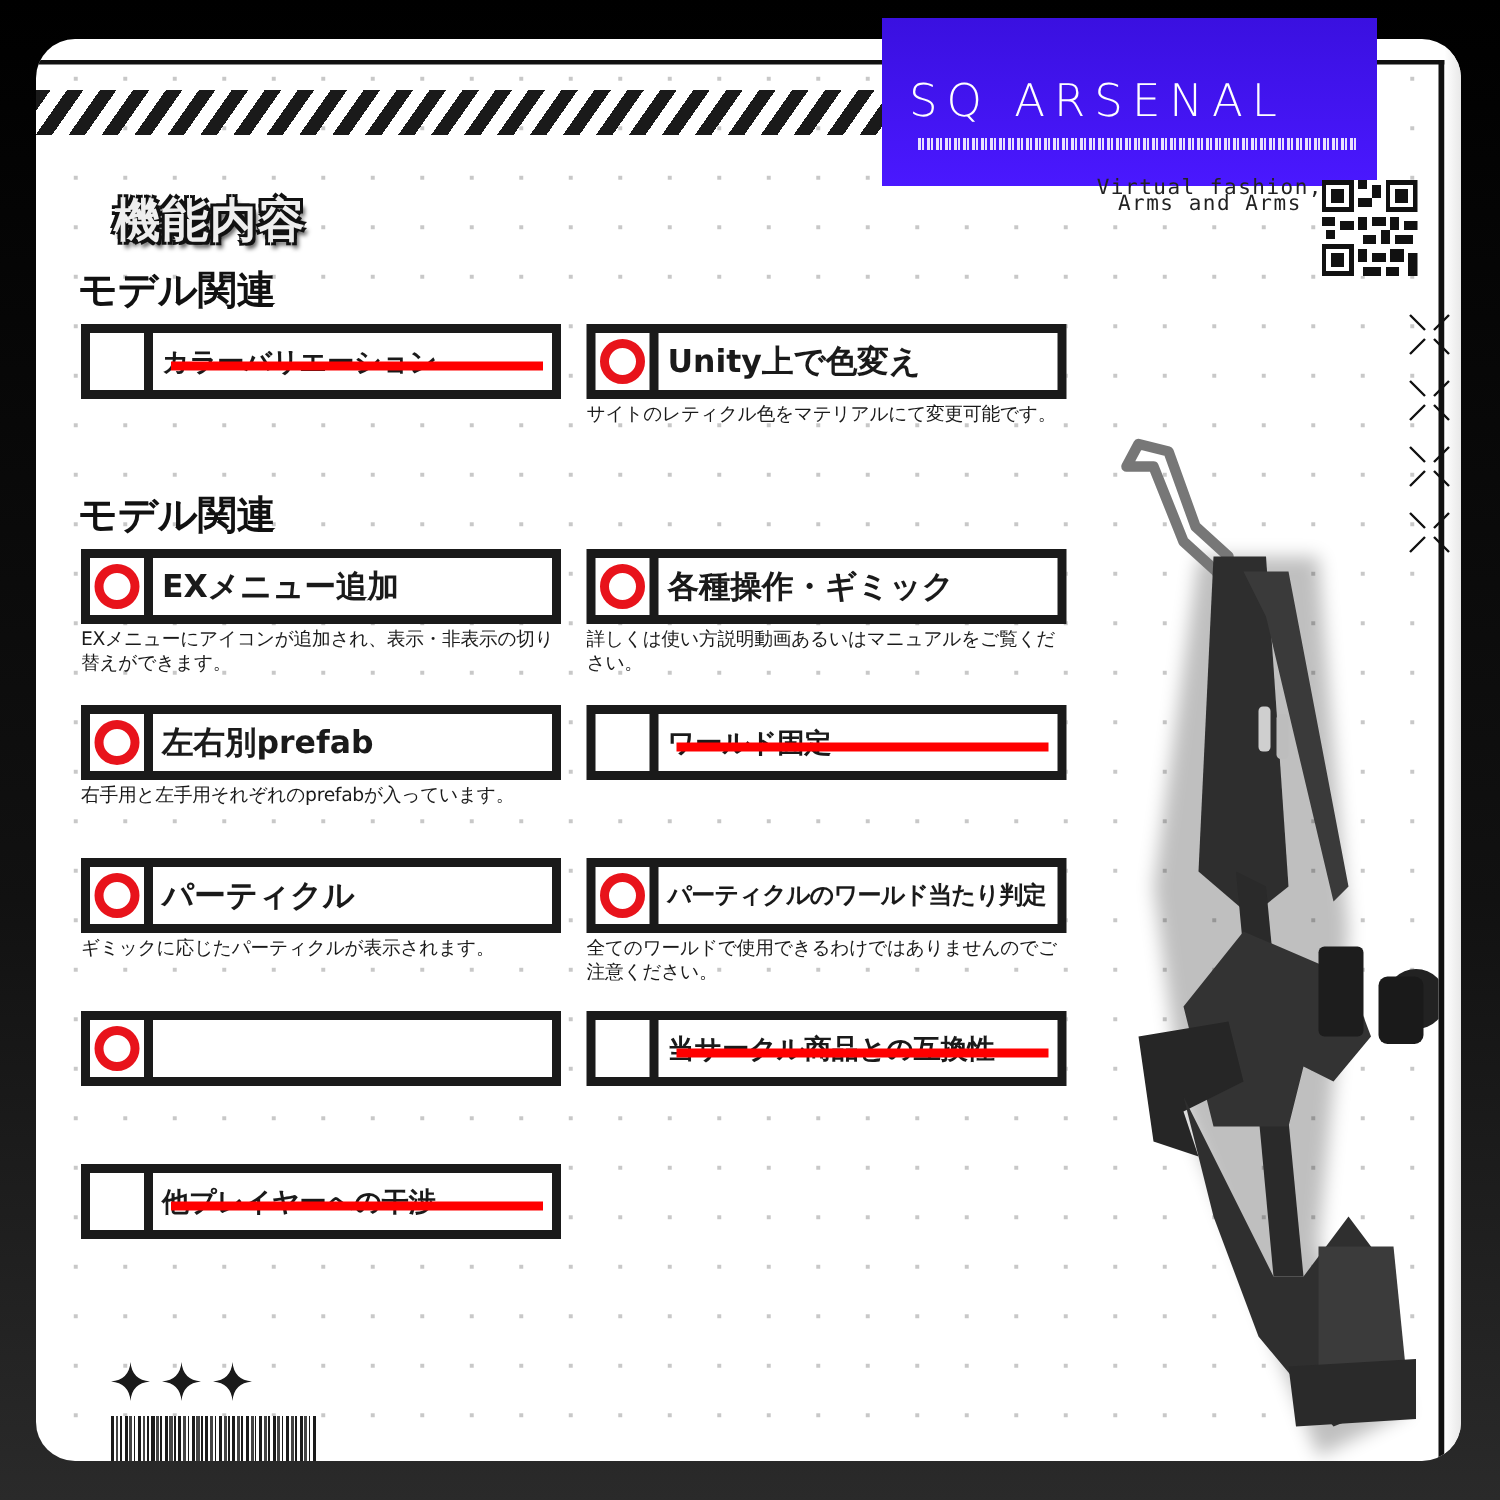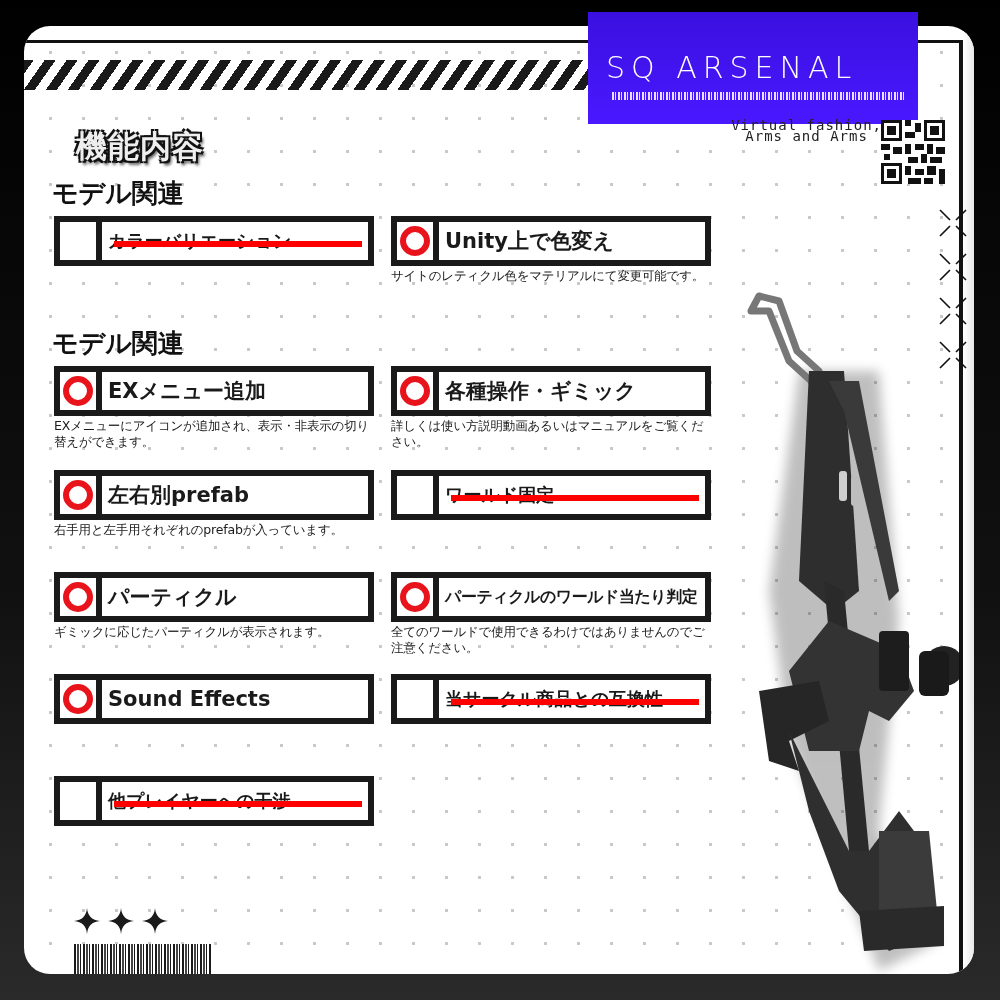--- a/index.html
+++ b/index.html
@@ -175,21 +175,20 @@
       <div class="feature-label small" style="font-size:16px; letter-spacing:-0.5px;">パーティクルのワールド当たり判定</div>
     </div>
     <div class="feature-desc">全てのワールドで使用できるわけではありませんのでご注意ください。</div>
   </div>
 
   <div class="feature" style="left:30px; top:648px;">
     <div class="feature-box">
       <div class="check">
           <div class="check-mark"></div>
         </div>
-      <div class="feature-label">Sound Effects</div>
     </div>
   </div>
 
   <div class="feature" style="left:367px; top:648px;">
     <div class="feature-box">
       <div class="check"></div>
       <div class="feature-label small">当サークル商品との互換性</div>
       <div class="strike"></div>
     </div>
   </div>

